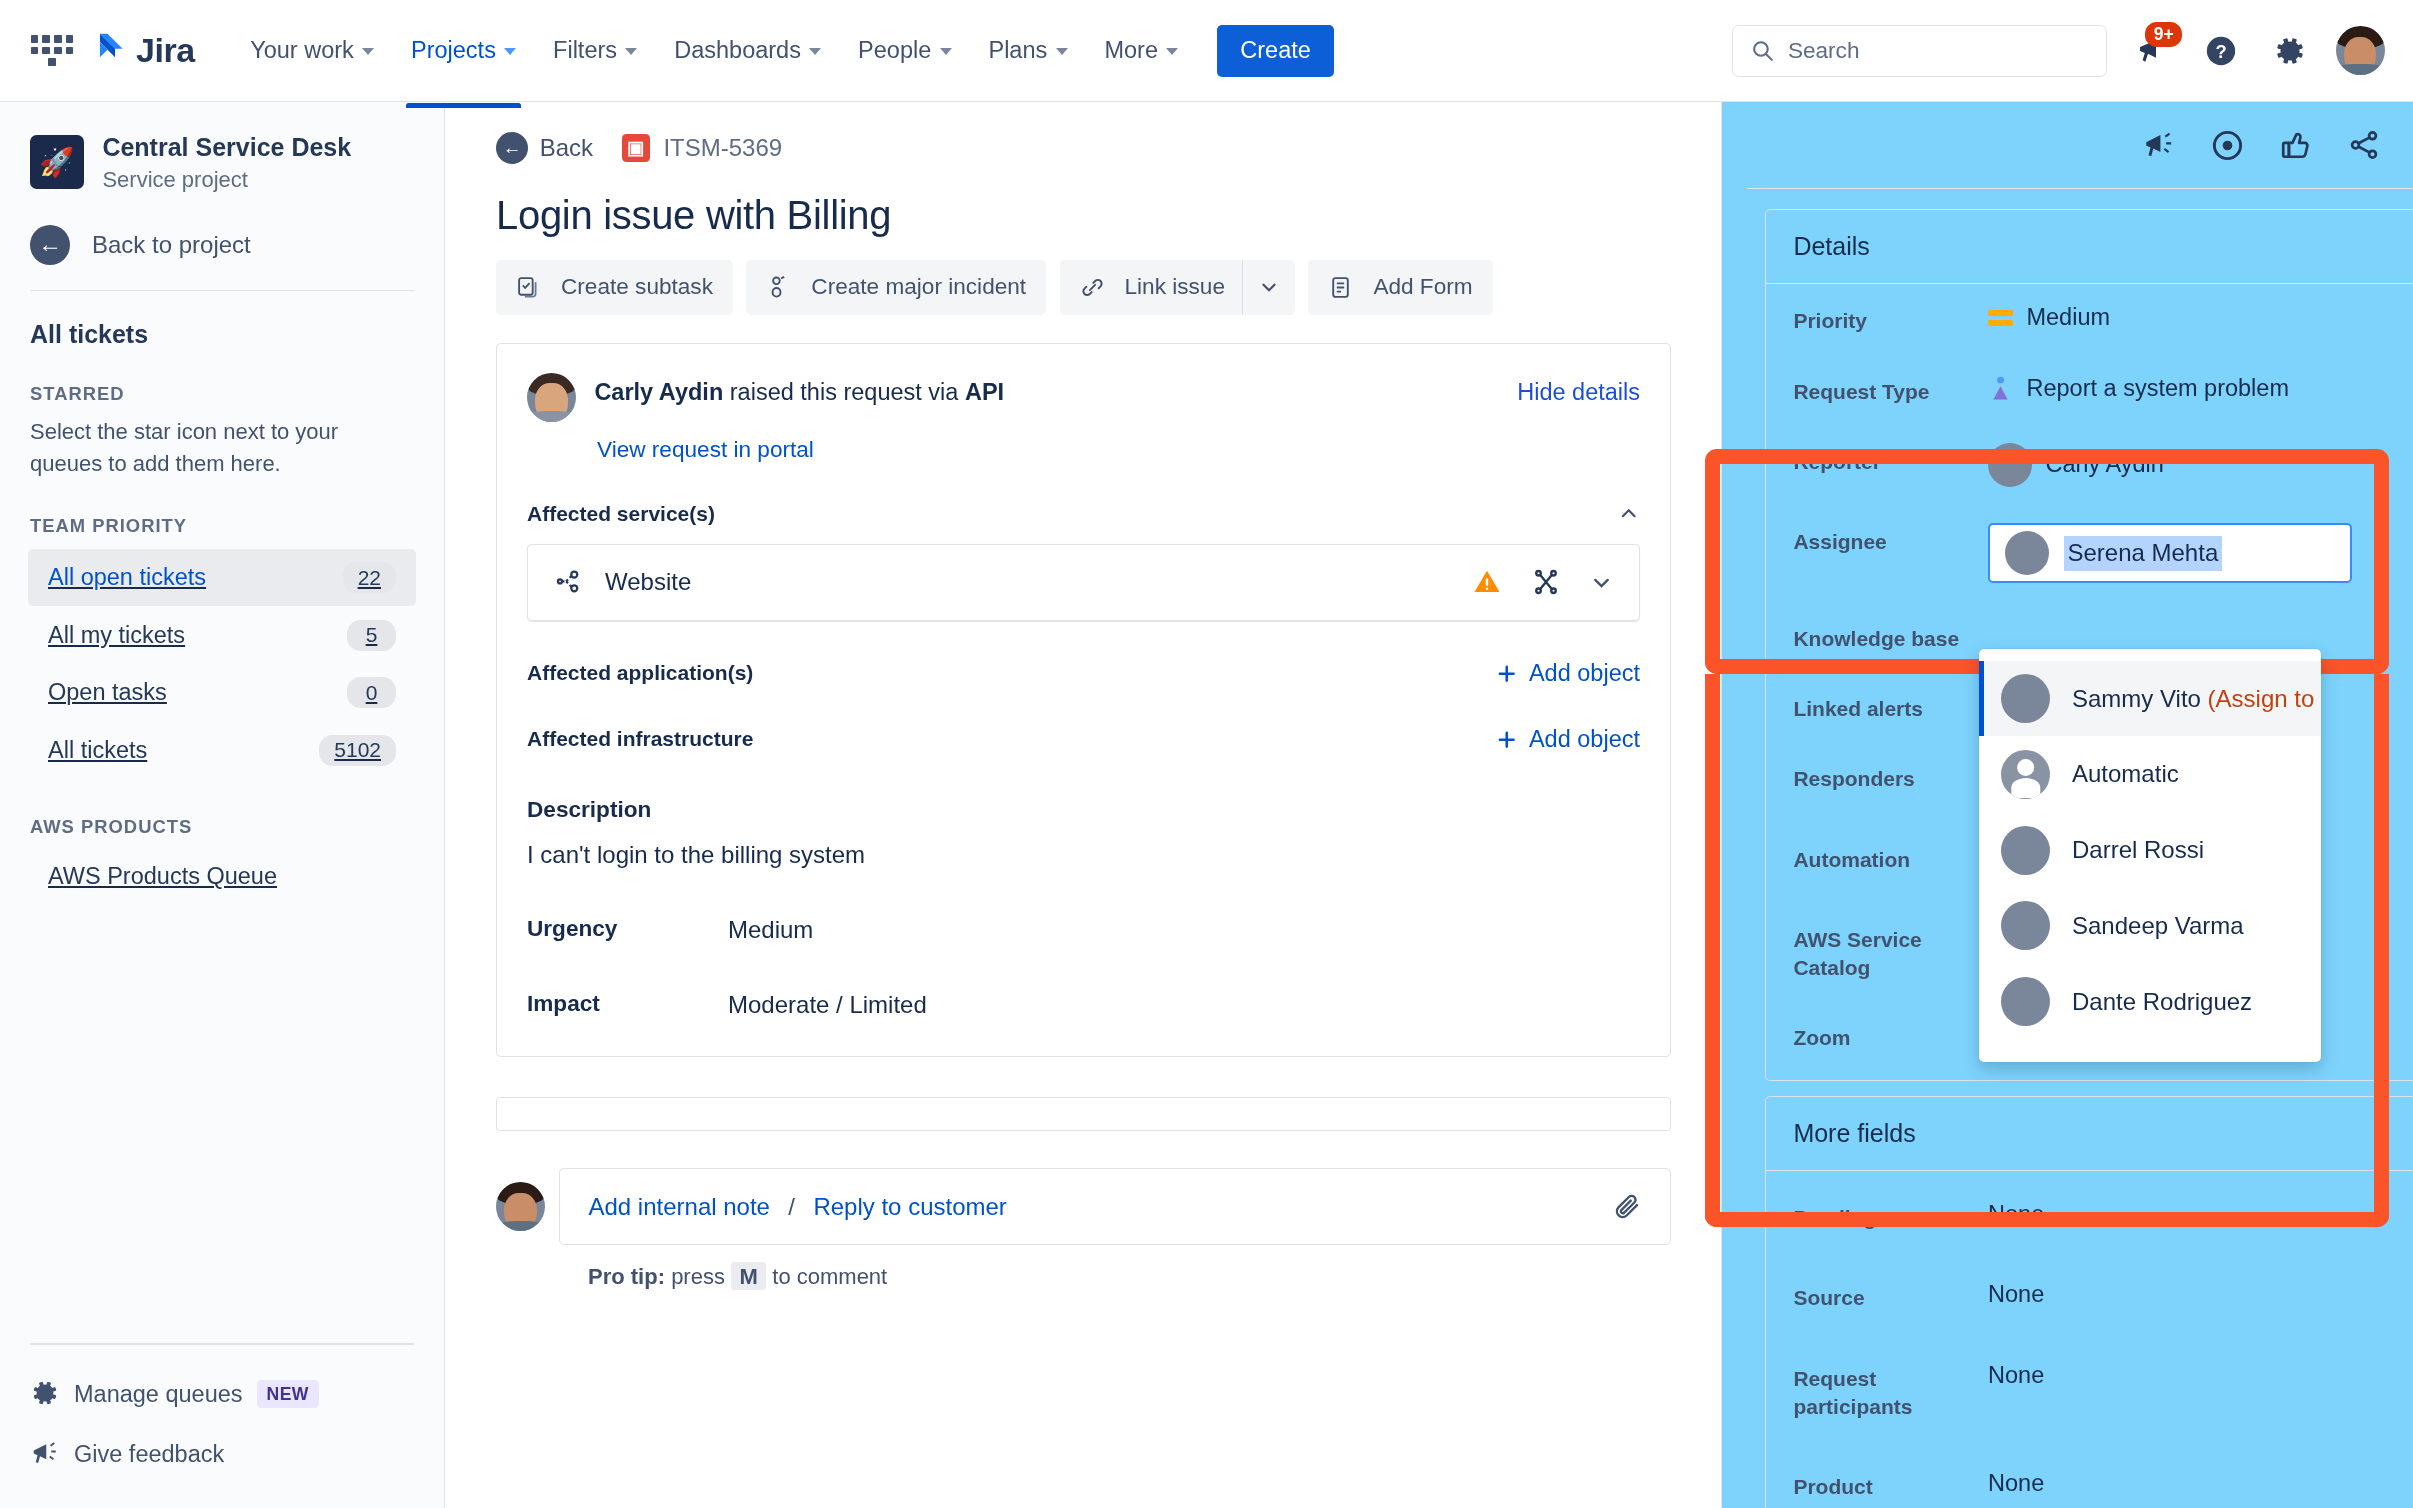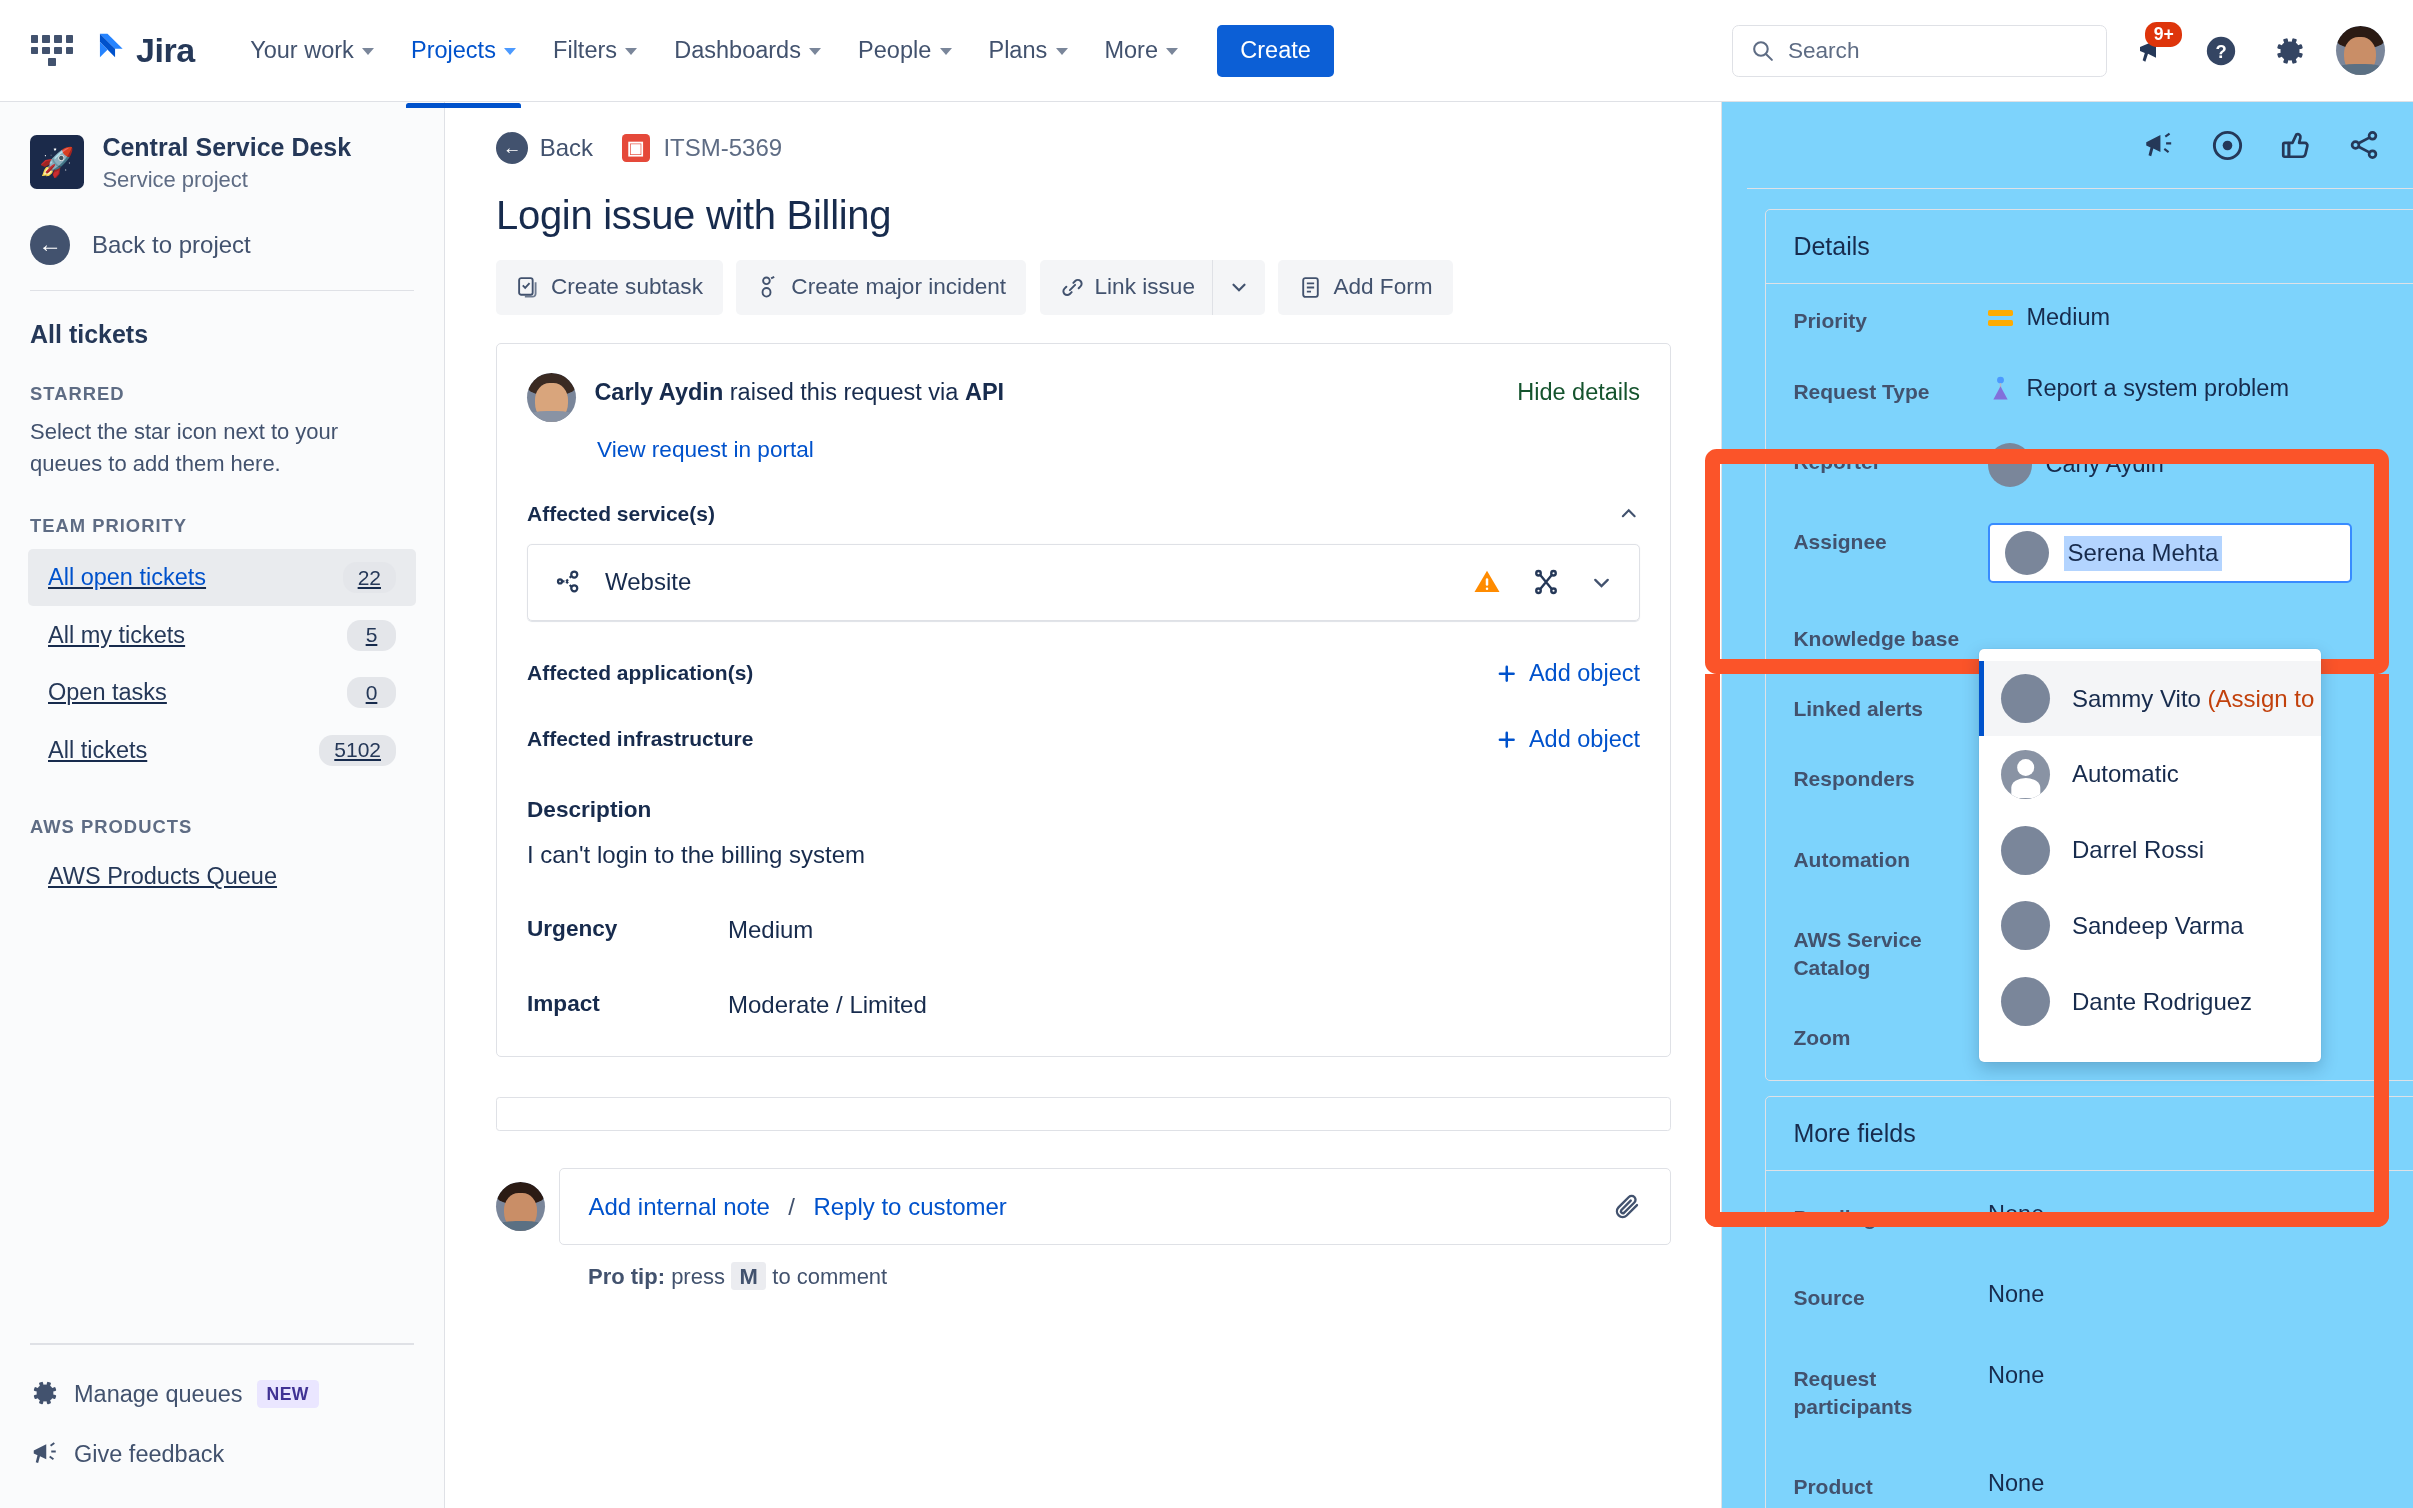--- a/index.html
+++ b/index.html
@@ -110,34 +110,34 @@
   .cb-circle{width:32px;height:32px;border-radius:50%;background:#42526E;color:#fff;
     display:flex;align-items:center;justify-content:center;font-size:18.4px;}
   .cb-txt{font-size:24px;color:#42526E;font-weight:500;}
   .key-row{display:flex;align-items:center;gap:13.4px;cursor:pointer;}
   .key-ico{width:28.5px;height:28.5px;border-radius:4.2px;background:#E5493A;color:#fff;
      display:flex;align-items:center;justify-content:center;font-size:18.4px;font-weight:700;}
   .key-txt{font-size:24px;color:#5E6C84;}
   .issue-title{font-size:40px;font-weight:500;color:#172B4D;margin:28.5px 0 22px 0;letter-spacing:-0.3px;}
   .actionbar{display:flex;align-items:center;gap:13.4px;flex-wrap:nowrap;}
   .abtn{
-    display:flex;align-items:center;gap:10px;background:#F4F5F7;border:none;border-radius:5px;
+    display:flex;align-items:center;gap:20px;background:#F4F5F7;border:none;border-radius:5px;
     height:55px;padding:0 20px;font-size:22.6px;color:#42526E;cursor:pointer;
     font-family:inherit; white-space:nowrap;
   }
   .abtn.split{border-radius:5px 0 0 5px; padding-right:17px;}
   .abtn.splitc{border-radius:0 5px 5px 0; padding:0 15px; border-left:1.7px solid #DFE1E6;}
   .card{
     border:0.8px solid #DFE1E6; border-radius:5px; margin-top:28.5px; padding:28.5px 30px 37px 30px;
     background:#fff;
   }
   .raised{display:flex;align-items:flex-start;gap:18.4px;}
   .raised .txt{font-size:23.5px;color:#172B4D;padding-top:6.7px;}
   .raised .txt b{font-weight:700;}
-  .hidelink{margin-left:auto;color:#14532d;font-size:23.5px;cursor:pointer;padding-top:6.7px;}
+  .hidelink{margin-left:auto;color:#1d4ed8;font-size:23.5px;cursor:pointer;padding-top:6.7px;}
   .portal-link{color:#0052CC;font-size:22.6px;margin:15px 0 0 70px;cursor:pointer;}
   .sec-row{display:flex;align-items:center;justify-content:space-between;margin-top:39px;}
   .sec-lbl{font-size:21px;font-weight:700;color:#172B4D;}
   .addobj{display:flex;align-items:center;gap:10px;color:#0052CC;font-size:23.5px;cursor:pointer;}
   .objcard{
     margin-top:18.4px;border:0.8px solid #DFE1E6;border-radius:5px;height:77px;
     display:flex;align-items:center;padding:0 25px;gap:22px;
     box-shadow:0 0.8px 0.8px rgba(9,30,66,.13);
   }
   .objname{font-size:24px;color:#172B4D;}

